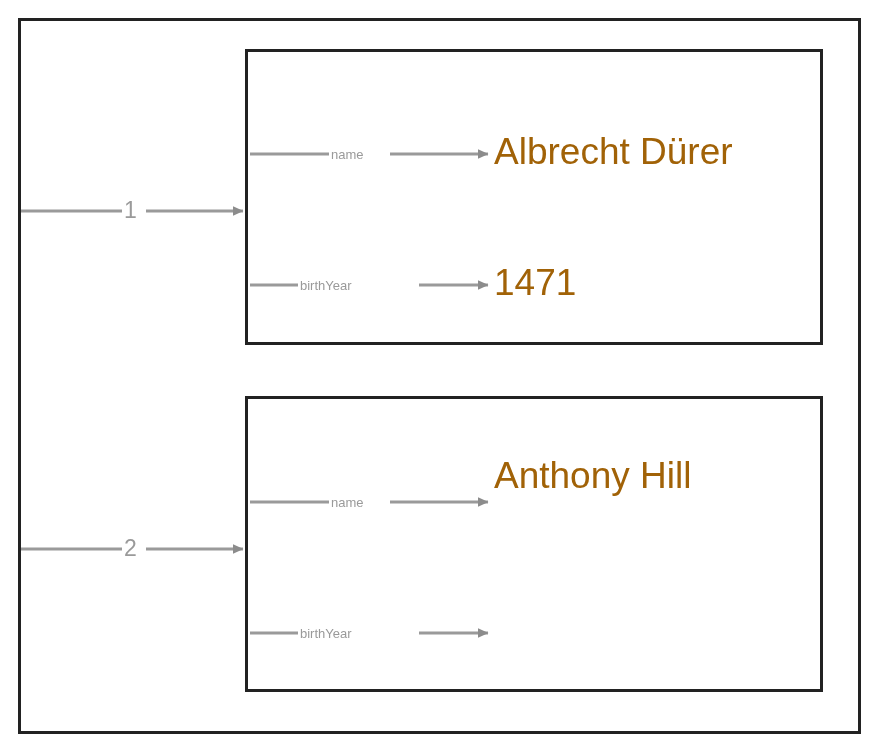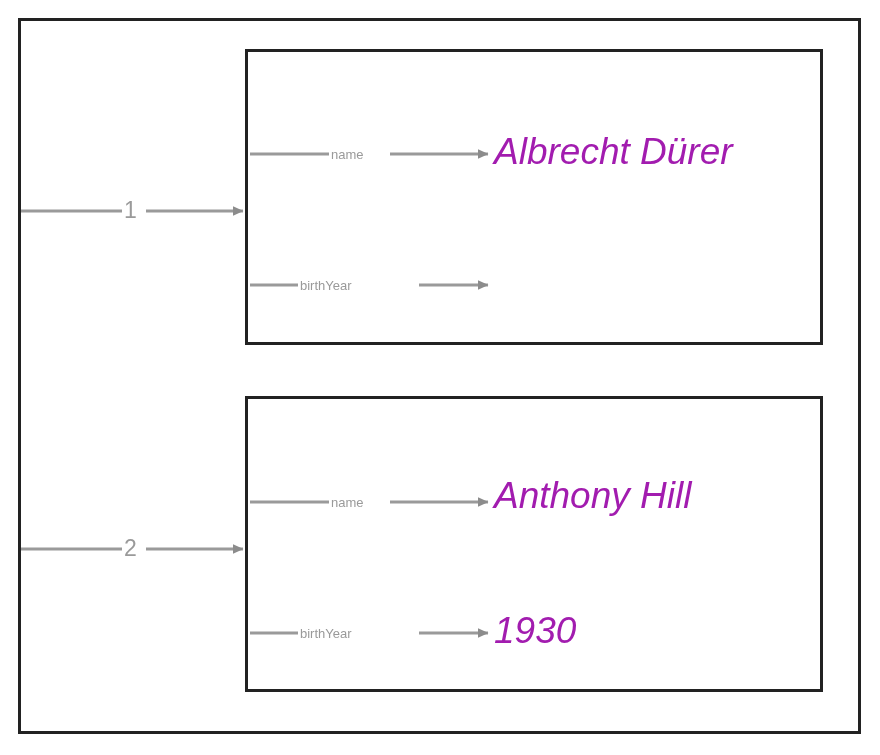--- a/index.html
+++ b/index.html
@@ -68,42 +68,41 @@
   .index-label {
     position: absolute;
     color: #9a9a9a;
     font-size: 23px;
     line-height: 23px;
     white-space: nowrap;
     font-family: "Liberation Sans", "DejaVu Sans", sans-serif;
   }
   .value-text {
     position: absolute;
-    color: #a21caf;
+    color: #a16207;
     font-size: 37px;
     line-height: 37px;
     white-space: nowrap;
     font-family: "Liberation Sans", "DejaVu Sans", sans-serif;
-    font-style: italic;
   }
 
   
   .idx-1 { left: 124px; top: 199px; }
   .idx-2 { left: 124px; top: 537px; }
 
   
   .lbl-n1-name  { left: 331px; top: 145px; }
   .lbl-n1-birth { left: 300px; top: 276px; }
   .lbl-n2-name  { left: 331px; top: 493px; }
   .lbl-n2-birth { left: 300px; top: 624px; }
 
   
   .val-n1-name  { left: 494px; top: 133px; }
   .val-n1-birth { left: 494px; top: 264px; }
-  .val-n2-name  { left: 494px; top: 477px; }
+  .val-n2-name  { left: 494px; top: 457px; }
   .val-n2-birth { left: 494px; top: 612px; }
 </style>
 </head>
 <body>
 
 <div id="stage">
 
   <div class="outer-box"></div>
 
   <div class="node-box node-1"></div>
@@ -135,20 +134,20 @@
     <line x1="419" y1="633" x2="488" y2="633" stroke="#9a9a9a" stroke-width="3" marker-end="url(#ah)"></line>
   </svg>
 
   <span class="index-label idx-1">1</span>
   <span class="index-label idx-2">2</span>
 
   <span class="edge-label lbl-n1-name">name</span>
   <span class="edge-label lbl-n1-birth">birthYear</span>
 
   <span class="value-text val-n1-name">Albrecht Dürer</span>
+  <span class="value-text val-n1-birth">1471</span>
 
   <span class="edge-label lbl-n2-name">name</span>
   <span class="edge-label lbl-n2-birth">birthYear</span>
 
   <span class="value-text val-n2-name">Anthony Hill</span>
-  <span class="value-text val-n2-birth">1930</span>
 
 </div>
 
 </body></html>

